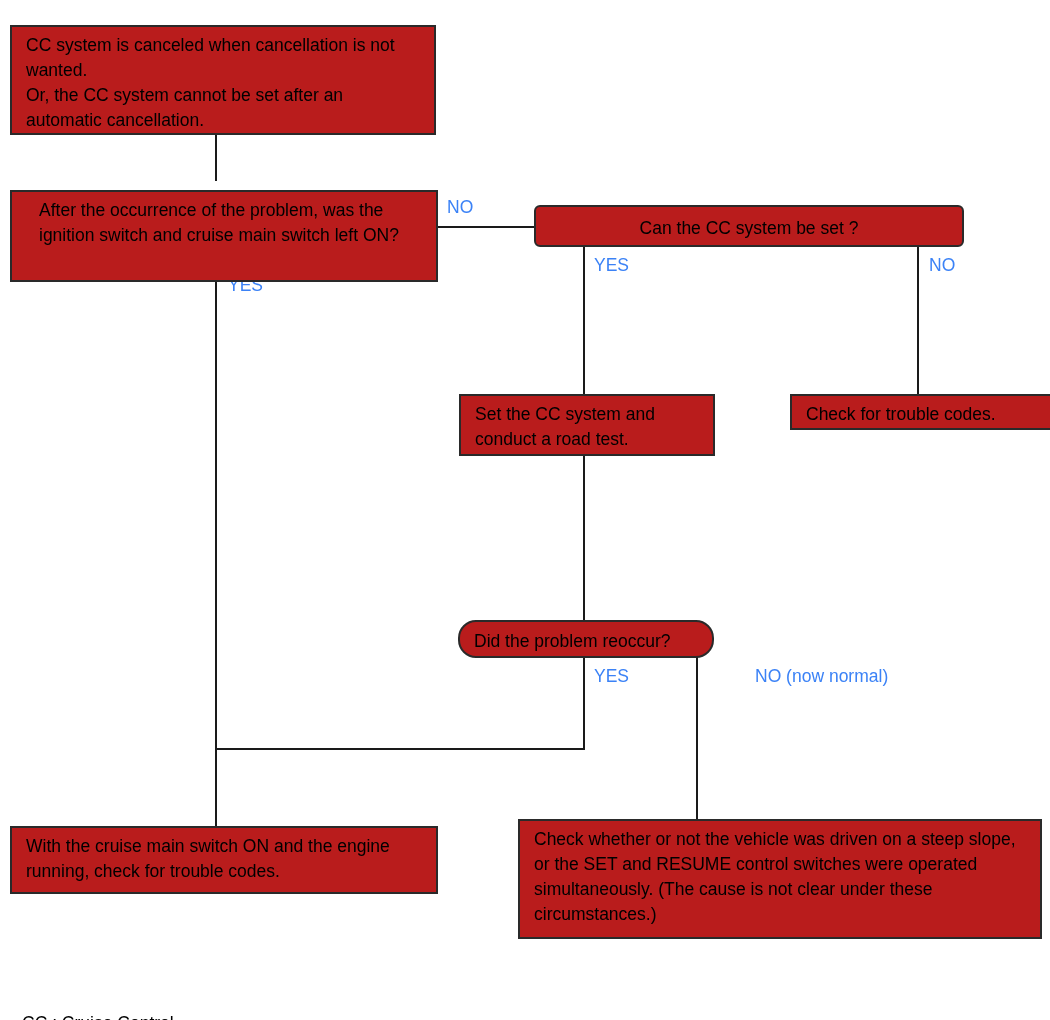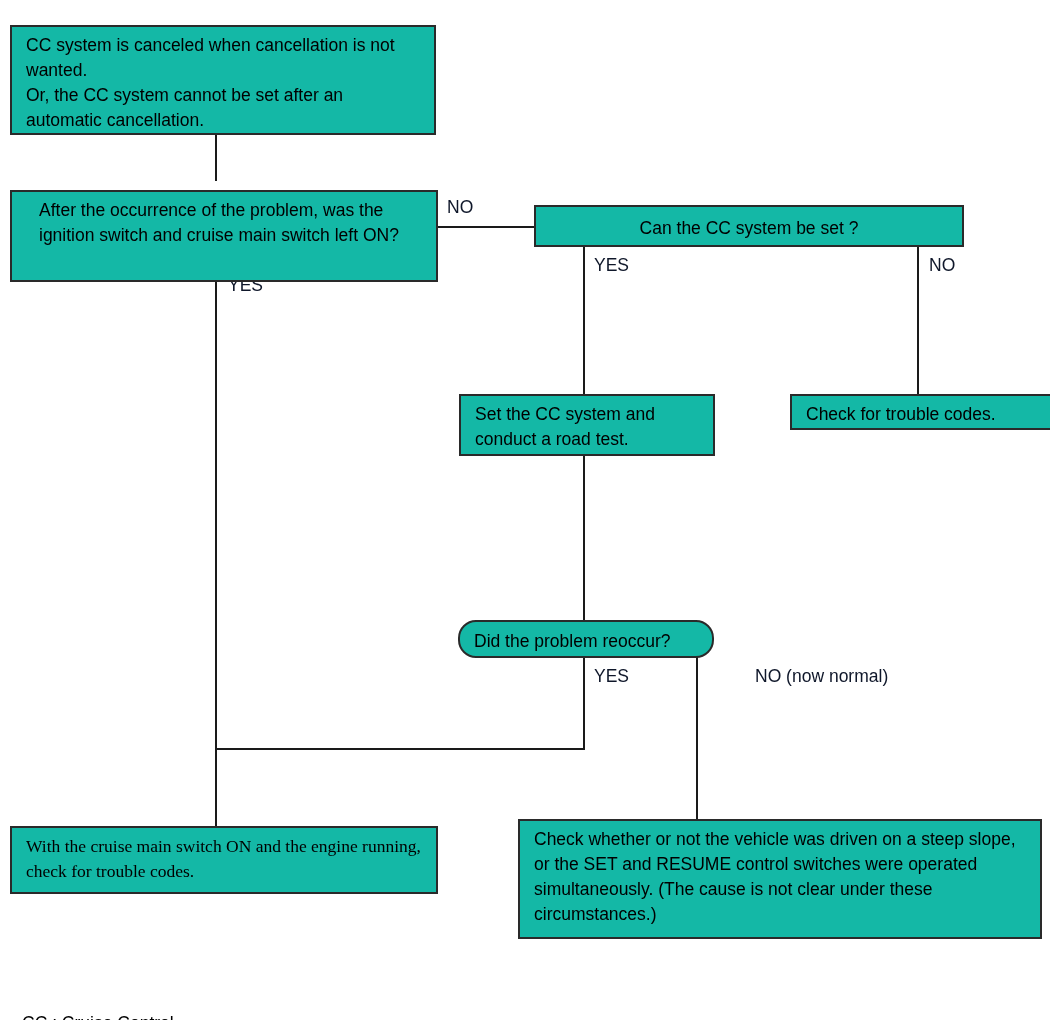--- a/index.html
+++ b/index.html
@@ -12,48 +12,49 @@
     width: 1050px;
     height: 1020px;
     background: #ffffff;
     font-family: "Liberation Sans", sans-serif;
     overflow: hidden;
   }
   .node {
     position: absolute;
     box-sizing: border-box;
     border: 2px solid #2a2a2a;
-    background: #14b8a6;
+    background: #b91c1c;
     color: #000000;
     font-size: 17.5px;
     line-height: 25px;
     padding: 6px 14px;
     white-space: pre-line;
     z-index: 3;
   }
   .node.center {
     text-align: center;
+    border-radius: 6px;
   }
   .edge-h {
     position: absolute;
     background: #1a1a1a;
     height: 2px;
     z-index: 1;
   }
   .edge-v {
     position: absolute;
     background: #1a1a1a;
     width: 2px;
     z-index: 1;
   }
   .edge-label {
     position: absolute;
     font-size: 17.5px;
     line-height: 20px;
-    color: #0f172a;
+    color: #3b82f6;
     white-space: nowrap;
     z-index: 2;
   }
   .footnote {
     position: absolute;
     font-size: 17.5px;
     line-height: 22px;
     color: #000000;
     white-space: nowrap;
   }
@@ -69,21 +70,21 @@
   <div class="node" style="left:10px; top:190px; width:428px; height:92px;padding-left:27px;">After the occurrence of the problem, was the ignition switch and cruise main switch left ON?</div>
 
   <div class="node center" style="left:534px; top:205px; width:430px; height:42px; line-height:30px;">Can the CC system be set ?</div>
 
   <div class="node" style="left:459px; top:394px; width:256px; height:62px;">Set the CC system and conduct a road test.</div>
 
   <div class="node" style="left:790px; top:394px; width:276px; height:36px; line-height:24px;">Check for trouble codes.</div>
 
   <div class="node" style="left:458px; top:620px; width:256px; height:38px; line-height:26px;border-radius:18px;">Did the problem reoccur?</div>
 
-  <div class="node" style="left:10px; top:826px; width:428px; height:68px;font-family:Liberation Serif, serif;">With the cruise main switch ON and the engine running, check for trouble codes.</div>
+  <div class="node" style="left:10px; top:826px; width:428px; height:68px;">With the cruise main switch ON and the engine running, check for trouble codes.</div>
 
   <div class="node" style="left:518px; top:819px; width:524px; height:120px;">Check whether or not the vehicle was driven on a steep slope, or the SET and RESUME control switches were operated simultaneously. (The cause is not clear under these circumstances.)</div>
 
   <div class="edge-v" style="left:215px; top:133px; height:48px;"></div>
 
   <div class="edge-h" style="left:436px; top:226px; width:100px;"></div>
 
   <div class="edge-v" style="left:215px; top:269px; height:559px;"></div>
 
   <div class="edge-v" style="left:583px; top:245px; height:151px;"></div>

